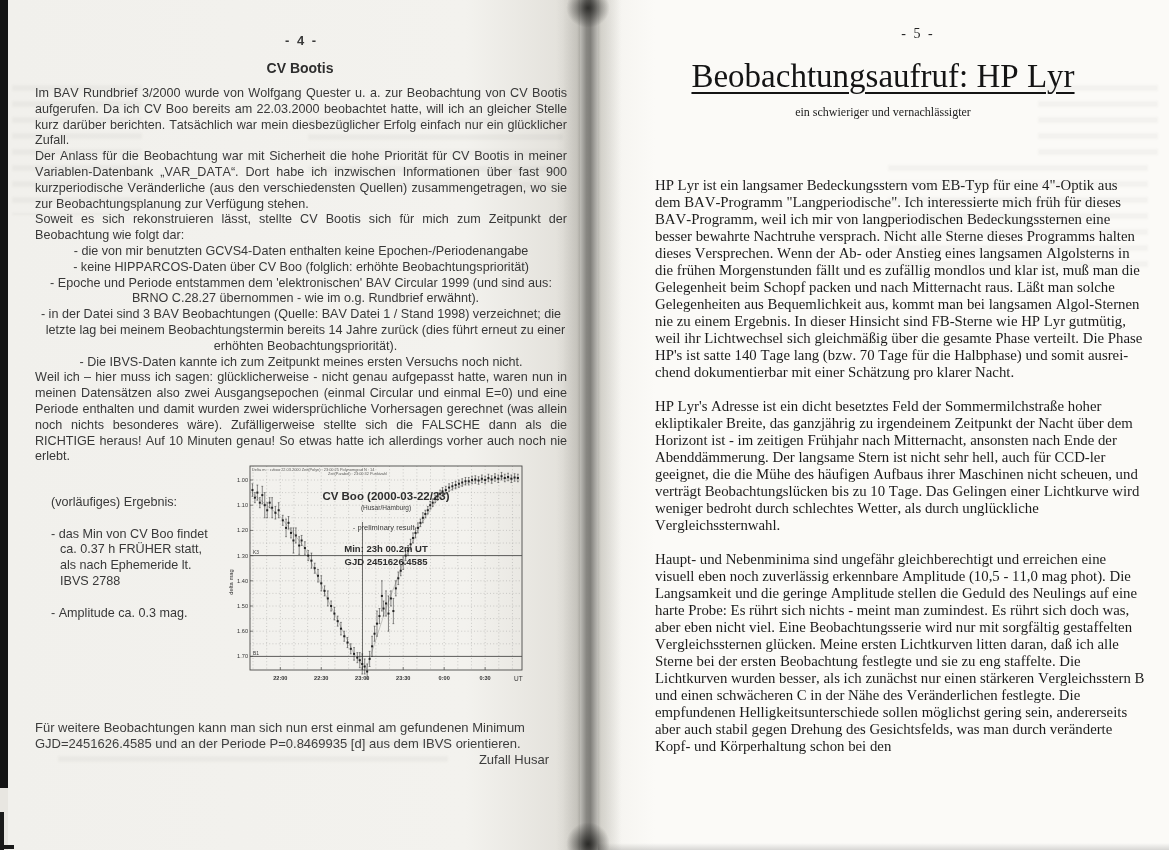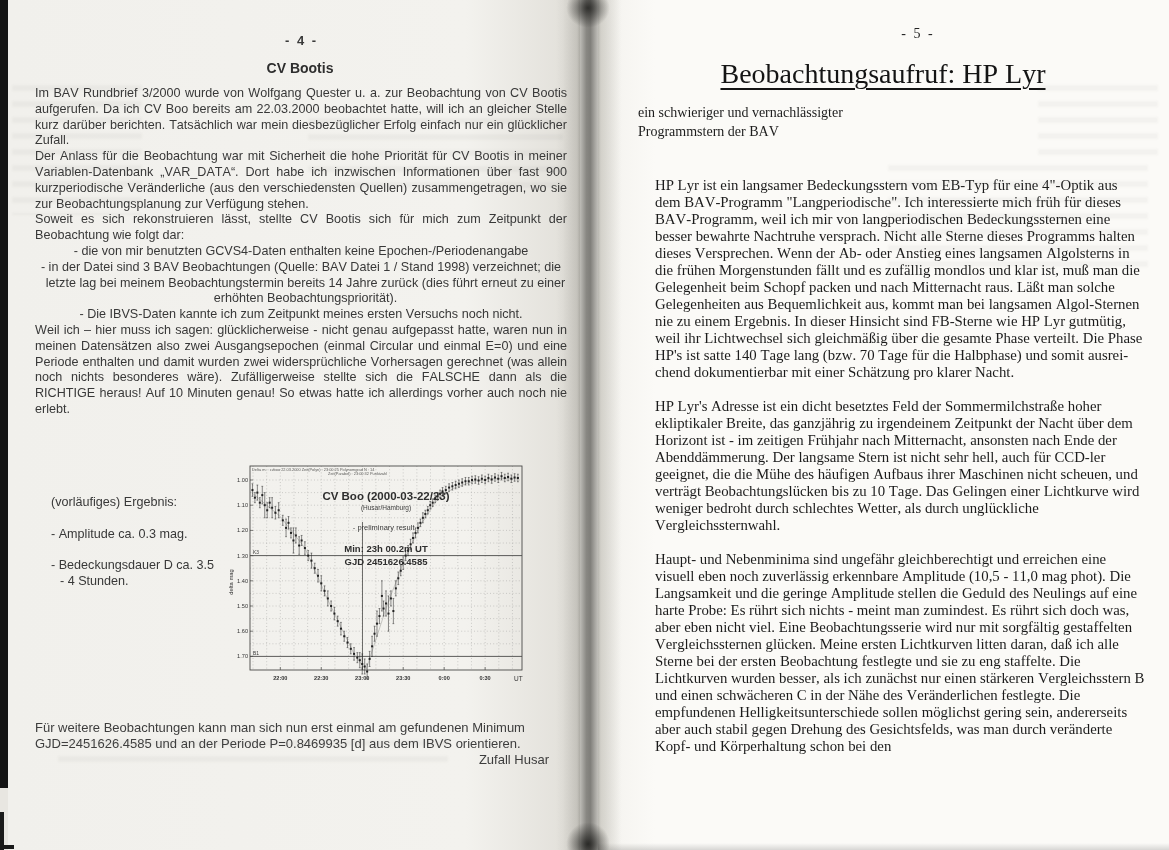--- a/index.html
+++ b/index.html
@@ -16,23 +16,23 @@
   .lp-body{left:27px;top:86px;width:532px;font-size:12.6px;line-height:15.8px;text-align:justify;color:#383838;}
   .lp-body p{margin:0;}
   .lp-body .bullet{padding-left:9px;text-indent:-9px;text-align:center;}
   .lp-weil{margin-top:11px;}
   .lp-result{left:27px;top:479px;width:198px;font-size:12.6px;line-height:15.7px;color:#383838;}
   .lp-result .item{padding-left:9px;text-indent:-9px;margin:16px;}
   .lp-footer{left:27px;top:720px;width:532px;font-size:13px;line-height:16px;color:#3d3d3d;}
   .lp-sign{text-align:right;padding-right:18px;}
   
   .rp-pagenum{left:260px;top:26px;width:120px;text-align:center;font-size:14px;letter-spacing:2px;color:#222;}
-  .rp-title{left:40px;top:58px;width:490px;text-align:center;font-size:28px;color:#141414;}
+  .rp-title{left:40px;top:58px;width:490px;text-align:center;font-size:33px;color:#141414;}
   .rp-title span{text-decoration:underline;text-underline-offset:5px;text-decoration-thickness:1.5px;}
-  .rp-subtitle{left:40px;top:103px;width:490px;text-align:left;font-size:14px;line-height:19px;color:#1c1c1c;}
+  .rp-subtitle{left:40px;top:103px;width:490px;text-align:center;font-size:12px;line-height:19px;color:#1c1c1c;}
   .rp-body{left:57px;top:165px;width:490px;font-size:14.8px;line-height:17px;color:#1b1b1b;}
   .rp-body p{margin:12px 0 17px 0;}
   
   .edge-strip{left:0;top:0;width:8px;height:788px;background:#141414;}
   .corner-v{left:0;top:812px;width:4px;height:38px;background:#1a1a1a;}
   .corner-h{left:0;top:845px;width:14px;height:4px;background:#1a1a1a;}
   .gutter{left:556px;top:0;width:66px;height:850px;pointer-events:none;
     background:linear-gradient(to right,rgba(80,78,72,0) 0%,rgba(80,78,72,0.12) 32%,rgba(42,41,37,0.5) 46%,rgba(42,41,37,0.55) 52%,rgba(110,108,100,0.12) 68%,rgba(0,0,0,0) 100%);}
   .gutter-top{left:566px;top:-12px;width:44px;height:40px;pointer-events:none;background:radial-gradient(ellipse at center,rgba(20,20,18,0.75) 0%,rgba(20,20,18,0) 70%);}
   .gutter-bot{left:566px;top:822px;width:44px;height:44px;pointer-events:none;background:radial-gradient(ellipse at center,rgba(20,20,18,0.8) 0%,rgba(20,20,18,0) 70%);}
@@ -50,29 +50,31 @@
 
   <div id="page-left" class="page">
     <div class="abs sans lp-pagenum">- 4 -</div>
     <div class="abs sans lp-title">CV Bootis</div>
 
     <div class="abs sans lp-body">
       <p>Im BAV Rundbrief 3/2000 wurde von Wolfgang Quester u. a. zur Beobachtung von CV Bootis aufgerufen. Da ich CV Boo bereits am 22.03.2000 beobachtet hatte, will ich an gleicher Stelle kurz darüber berichten. Tatsächlich war mein diesbezüglicher Erfolg einfach nur ein glücklicher Zufall.</p>
       <p>Der Anlass für die Beobachtung war mit Sicherheit die hohe Priorität für CV Bootis in meiner Variablen-Datenbank „VAR_DATA“. Dort habe ich inzwischen Informationen über fast 900 kurzperiodische Veränderliche (aus den verschiedensten Quellen) zusammengetragen, wo sie zur Beobachtungsplanung zur Verfügung stehen.</p>
       <p>Soweit es sich rekonstruieren lässt, stellte CV Bootis sich für mich zum Zeitpunkt der Beobachtung wie folgt dar:</p>
       <p class="bullet">- die von mir benutzten GCVS4-Daten enthalten keine Epochen-/Periodenangabe</p>
+      <p class="bullet">- keine HIPPARCOS-Daten über CV Boo (folglich: erhöhte Beobachtungspriorität)</p>
+      <p class="bullet">- Epoche und Periode entstammen dem 'elektronischen' BAV Circular 1999 (und sind aus: BRNO C.28.27 übernommen - wie im o.g. Rundbrief erwähnt).</p>
       <p class="bullet">- in der Datei sind 3 BAV Beobachtungen (Quelle: BAV Datei 1 / Stand 1998) verzeichnet; die letzte lag bei meinem Beobachtungstermin bereits 14 Jahre zurück (dies führt erneut zu einer erhöhten Beobachtungspriorität).</p>
       <p class="bullet">- Die IBVS-Daten kannte ich zum Zeitpunkt meines ersten Versuchs noch nicht.</p>
       <p class="lp-weil">Weil ich – hier muss ich sagen: glücklicherweise - nicht genau aufgepasst hatte, waren nun in meinen Datensätzen also zwei Ausgangsepochen (einmal Circular und einmal E=0) und eine Periode enthalten und damit wurden zwei widersprüchliche Vorhersagen gerechnet (was allein noch nichts besonderes wäre). Zufälligerweise stellte sich die FALSCHE dann als die RICHTIGE heraus! Auf 10 Minuten genau! So etwas hatte ich allerdings vorher auch noch nie erlebt.</p>
     </div>
 
     <div class="abs sans lp-result">
       <p class="item">(vorläufiges) Ergebnis:</p>
+      <p class="item">- das Min von CV Boo findet ca. 0.37 h FRÜHER statt, als nach Ephemeride lt. IBVS 2788</p>
       <p class="item">- Amplitude ca. 0.3 mag.</p>
-      <p class="item">- Bedeckungsdauer D ca. 3.5 - 4 Stunden.</p>
     </div>
 
     <div class="abs" id="lc-wrap">
       <svg id="lc" width="300" height="240" viewBox="0 0 300 240" xmlns="http://www.w3.org/2000/svg">
           <line x1="22" y1="16" x2="294" y2="16" stroke="#9b9b97" stroke-width="0.45" stroke-dasharray="1,2.2"></line>
           <line x1="22" y1="28.600000000000012" x2="294" y2="28.600000000000012" stroke="#9b9b97" stroke-width="0.45" stroke-dasharray="1,2.2"></line>
           <line x1="22" y1="41.200000000000024" x2="294" y2="41.200000000000024" stroke="#9b9b97" stroke-width="0.45" stroke-dasharray="1,2.2"></line>
           <line x1="22" y1="53.799999999999976" x2="294" y2="53.799999999999976" stroke="#9b9b97" stroke-width="0.45" stroke-dasharray="1,2.2"></line>
           <line x1="22" y1="66.39999999999999" x2="294" y2="66.39999999999999" stroke="#9b9b97" stroke-width="0.45" stroke-dasharray="1,2.2"></line>
           <line x1="22" y1="79" x2="294" y2="79" stroke="#9b9b97" stroke-width="0.45" stroke-dasharray="1,2.2"></line>
@@ -534,21 +536,20 @@
     <div class="abs ghost" style="left:300px;top:118px;width:255px;height:70px;"></div>
     <div class="abs ghost" style="left:4px;top:85px;width:130px;height:130px;"></div>
     <div class="abs ghost" style="left:50px;top:740px;width:390px;height:30px;"></div>
   </div>
 
   <div id="page-right" class="page">
     <div class="abs serif rp-pagenum">- 5 -</div>
     <div class="abs serif rp-title"><span>Beobachtungsaufruf: HP Lyr</span></div>
     <div class="abs serif rp-subtitle">
       <div>ein schwieriger und vernachlässigter</div>
-      <div>Programmstern der BAV</div>
     </div>
     <div class="abs serif rp-body">
       <p>HP Lyr ist ein langsamer Bedeckungsstern vom EB-Typ für eine 4"-Optik aus dem BAV-Programm "Langperiodische". Ich interessierte mich früh für dieses BAV-Programm, weil ich mir von langperiodischen Bedeckungssternen eine besser bewahrte Nachtruhe versprach. Nicht alle Sterne dieses Programms halten dieses Versprechen. Wenn der Ab- oder Anstieg eines langsamen Algolsterns in die frühen Morgenstunden fällt und es zufällig mondlos und klar ist, muß man die Gelegenheit beim Schopf packen und nach Mitternacht raus. Läßt man solche Gelegenheiten aus Bequemlichkeit aus, kommt man bei langsamen Algol-Sternen nie zu einem Ergebnis. In dieser Hinsicht sind FB-Sterne wie HP Lyr gutmütig, weil ihr Lichtwechsel sich gleichmäßig über die gesamte Phase verteilt. Die Phase HP's ist satte 140 Tage lang (bzw. 70 Tage für die Halbphase) und somit ausrei-chend dokumentierbar mit einer Schätzung pro klarer Nacht.</p>
       <p>HP Lyr's Adresse ist ein dicht besetztes Feld der Sommermilchstraße hoher ekliptikaler Breite, das ganzjährig zu irgendeinem Zeitpunkt der Nacht über dem Horizont ist - im zeitigen Frühjahr nach Mitternacht, ansonsten nach Ende der Abenddämmerung. Der langsame Stern ist nicht sehr hell, auch für CCD-ler geeignet, die die Mühe des häufigen Aufbaus ihrer Maschinen nicht scheuen, und verträgt Beobachtungslücken bis zu 10 Tage. Das Gelingen einer Lichtkurve wird weniger bedroht durch schlechtes Wetter, als durch unglückliche Vergleichssternwahl.</p>
       <p>Haupt- und Nebenminima sind ungefähr gleichberechtigt und erreichen eine visuell eben noch zuverlässig erkennbare Amplitude (10,5 - 11,0 mag phot). Die Langsamkeit und die geringe Amplitude stellen die Geduld des Neulings auf eine harte Probe: Es rührt sich nichts - meint man zumindest. Es rührt sich doch was, aber eben nicht viel. Eine Beobachtungsserie wird nur mit sorgfältig gestaffelten Vergleichssternen glücken. Meine ersten Lichtkurven litten daran, daß ich alle Sterne bei der ersten Beobachtung festlegte und sie zu eng staffelte. Die Lichtkurven wurden besser, als ich zunächst nur einen stärkeren Vergleichsstern B und einen schwächeren C in der Nähe des Veränderlichen festlegte. Die empfundenen Helligkeitsunterschiede sollen möglichst gering sein, andererseits aber auch stabil gegen Drehung des Gesichtsfelds, was man durch veränderte Kopf- und Körperhaltung schon bei den</p>
     </div>
     <div class="abs ghost" style="left:290px;top:165px;width:260px;height:110px;"></div>
     <div class="abs ghost" style="left:440px;top:85px;width:120px;height:70px;"></div>
   </div>
 

